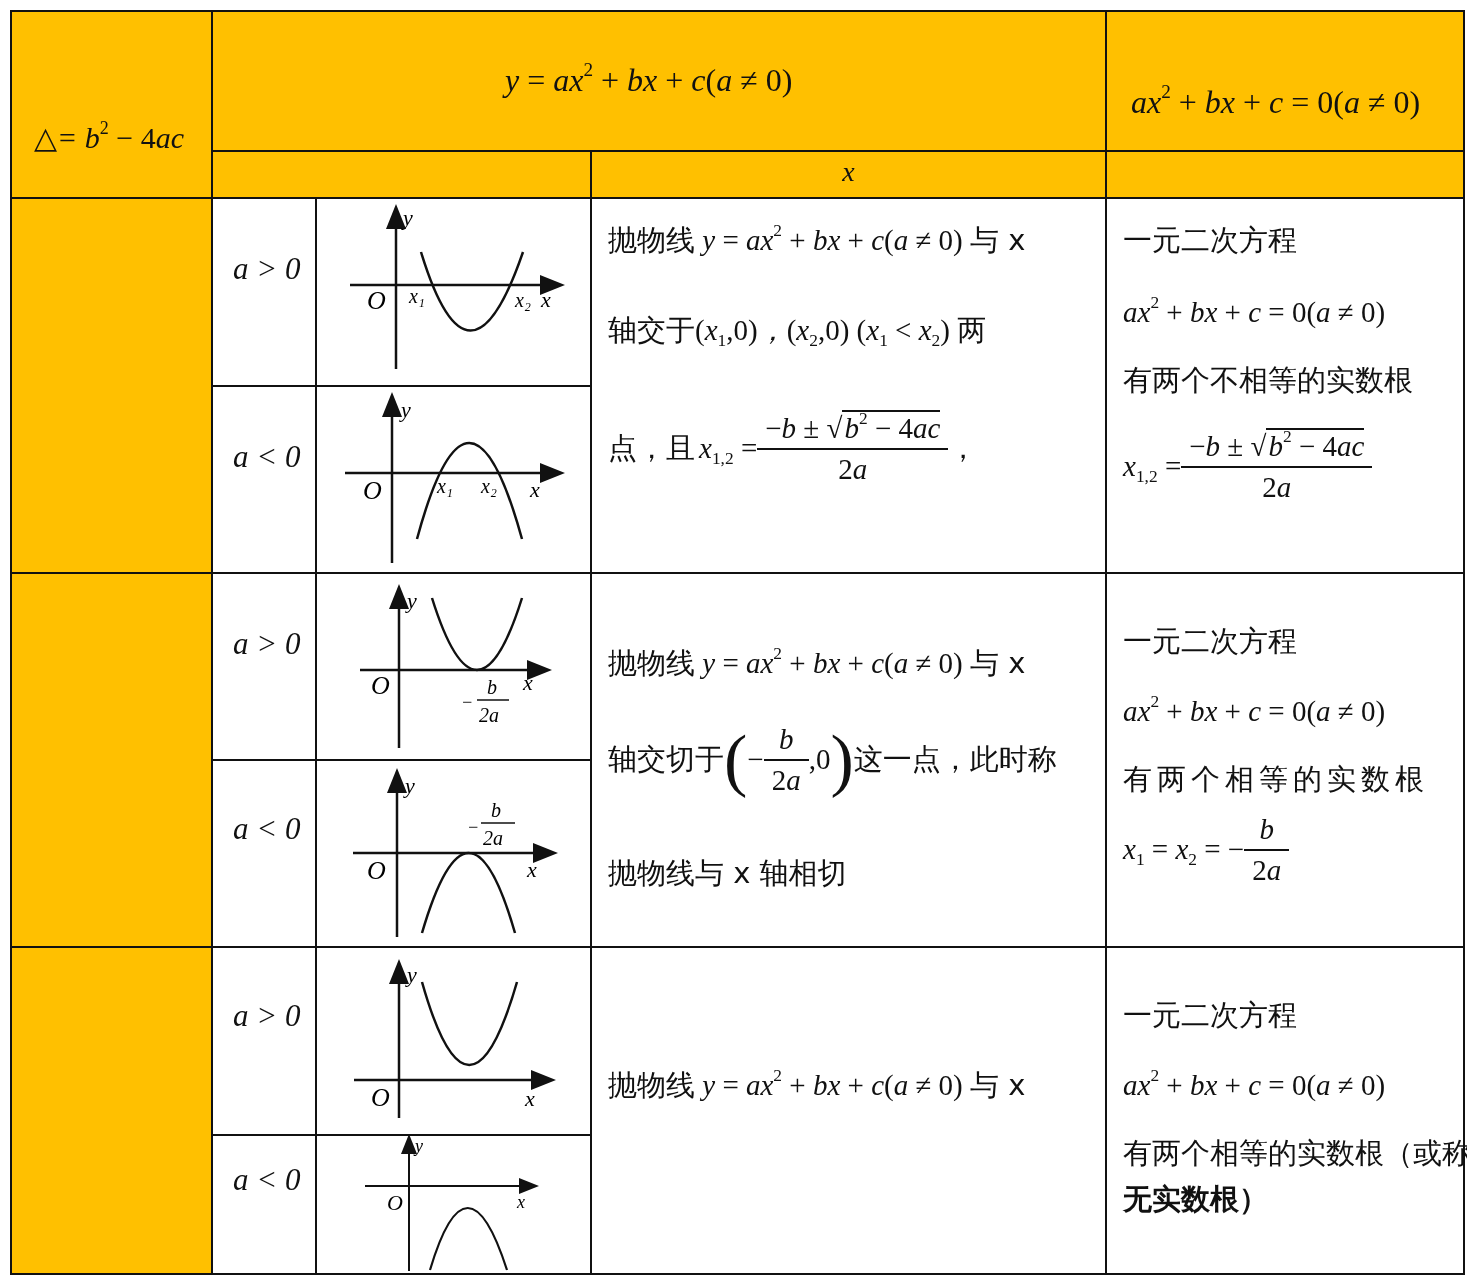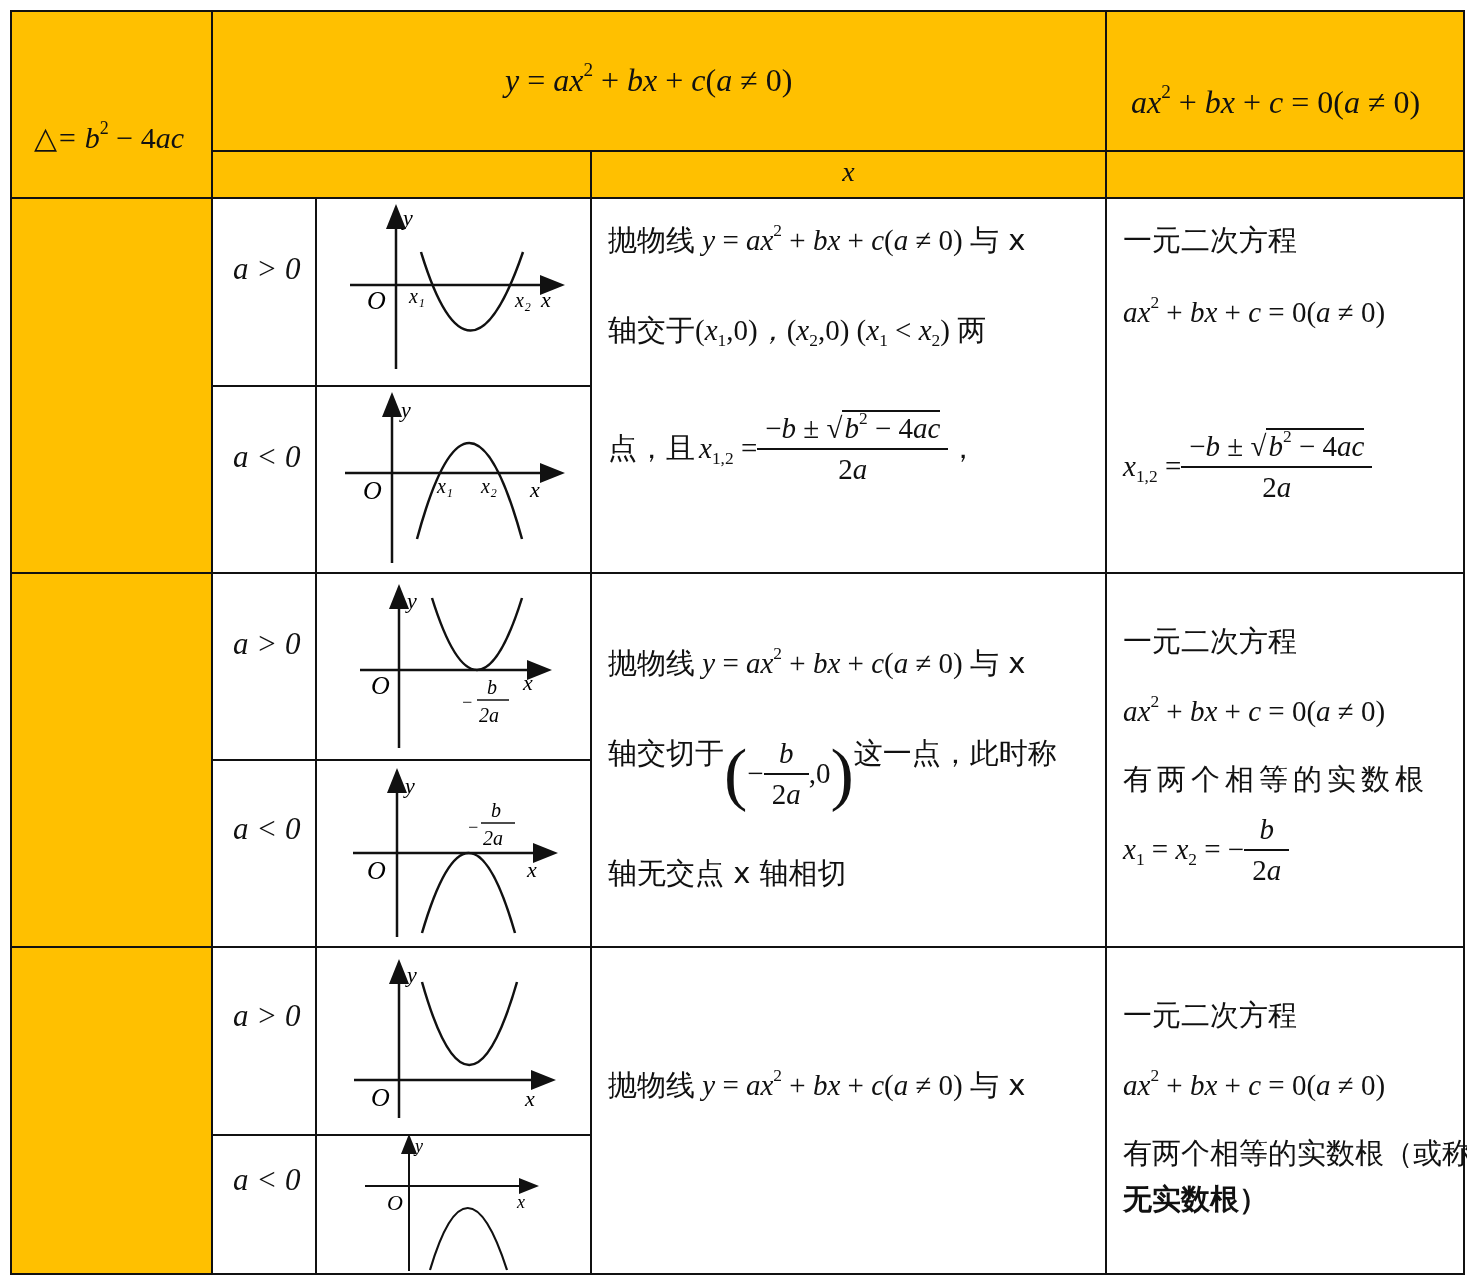--- a/index.html
+++ b/index.html
@@ -203,50 +203,51 @@
     <span>，</span>
   </div>
 </div>
 
 <div class="abs w cell txt" style="left:590px; top:572px; width:517px; height:376px;">
   <div class="line" style="top:72px;">
     <span class="cjk">抛物线</span>
     <span class="math">y <span class="up">=</span> ax<sup>2</sup> <span class="up">+</span> bx <span class="up">+</span> c<span class="up">(</span>a <span class="up">≠ 0)</span></span>
     <span class="cjk">与 x</span>
   </div>
-  <div class="line" style="top:162px; display:flex; ">
+  <div class="line" style="top:148px; display:flex; align-items:center;">
     <span class="cjk">轴交切于</span>
     <span class="math" style="display:inline-flex; align-items:center;">
       <span class="up" style="font-size:70px; font-weight:100; line-height:1;">(</span>
       <span class="up">−</span>
       <span class="frac">
           <span class="num">b</span>
           <span class="den"><span class="up">2</span>a</span>
         </span>
       <span class="up">,0</span>
       <span class="up" style="font-size:70px; font-weight:100; line-height:1;">)</span>
     </span>
     <span class="cjk">这一点，此时称</span>
   </div>
   <div class="line" style="top:282px;">
-    <span class="cjk">轴无交点 x 轴相切</span>
+    <span class="cjk">抛物线与 x 轴相切</span>
   </div>
 </div>
 
 <div class="abs w cell txt" style="left:590px; top:946px; width:517px; height:329px;">
   <div class="line" style="top:120px;">
     <span class="cjk">抛物线</span>
     <span class="math">y <span class="up">=</span> ax<sup>2</sup> <span class="up">+</span> bx <span class="up">+</span> c<span class="up">(</span>a <span class="up">≠ 0)</span></span>
     <span class="cjk">与 x</span>
   </div>
 </div>
 
 <div class="abs w cell txt" style="left:1105px; top:197px; width:360px; height:377px;">
   <div class="line" style="top:24px;"><span class="cjk">一元二次方程</span></div>
   <div class="line math" style="top:96px;">ax<sup>2</sup> <span class="up">+</span> bx <span class="up">+</span> c <span class="up">= 0(</span>a <span class="up">≠ 0)</span></div>
+  <div class="line" style="top:164px;"><span class="cjk">有两个不相等的实数根</span></div>
   <div class="line" style="top:230px; display:flex; align-items:center;">
     <span class="math">x<sub>1,2</sub> <span class="up">=</span></span>
     <span class="frac math">
       <span class="num"><span class="up">−</span>b <span class="up">±</span> <span class="up">√</span><span class="sqrt">b<sup>2</sup> <span class="up">− 4</span>ac</span></span>
       <span class="den"><span class="up">2</span>a</span>
     </span>
   </div>
 </div>
 
 <div class="abs w cell txt" style="left:1105px; top:572px; width:360px; height:376px;">

